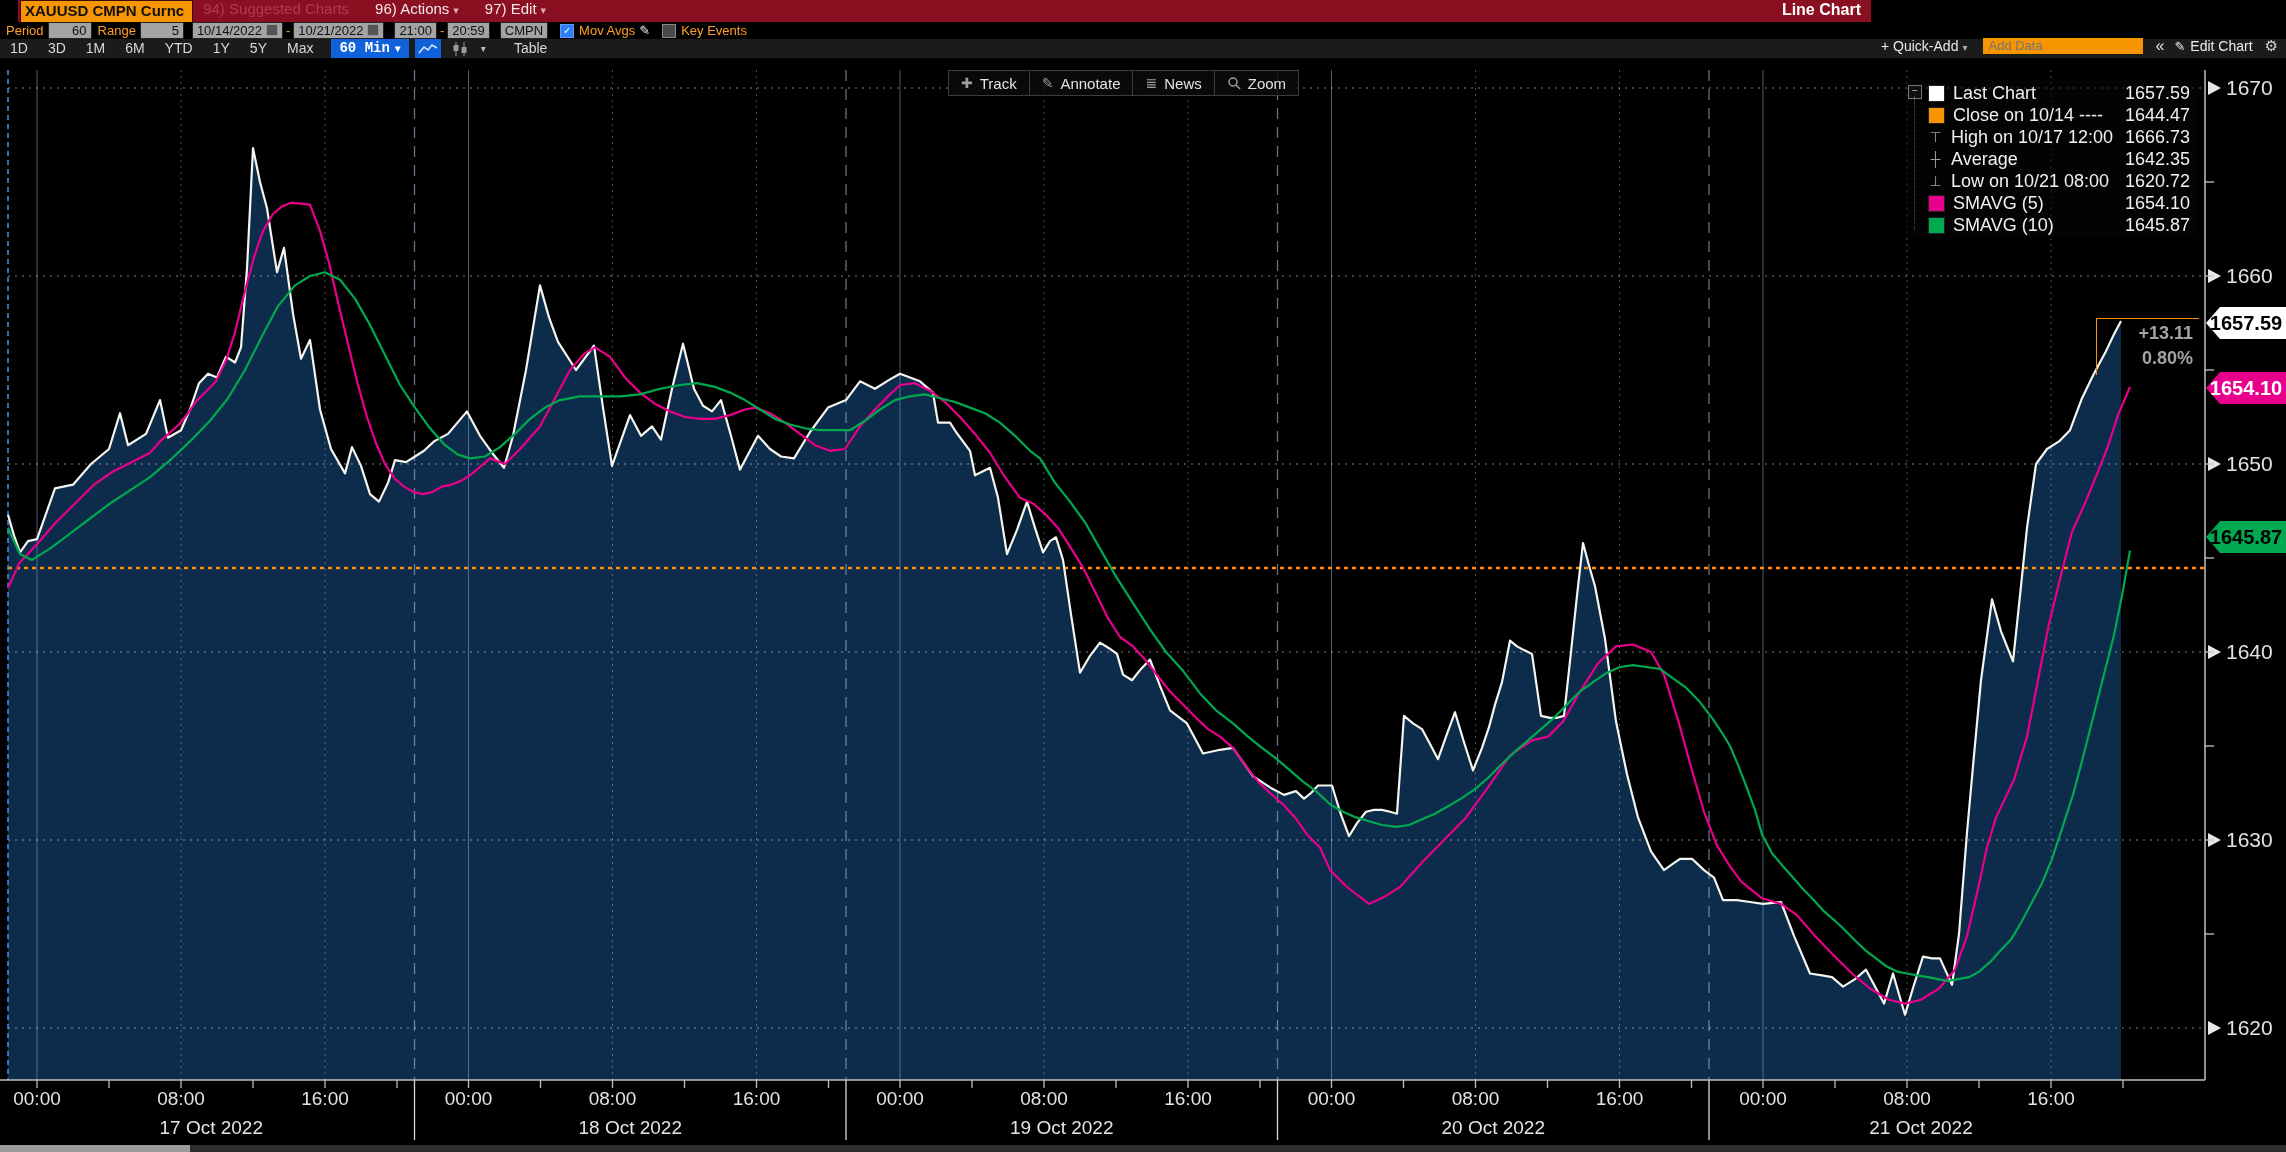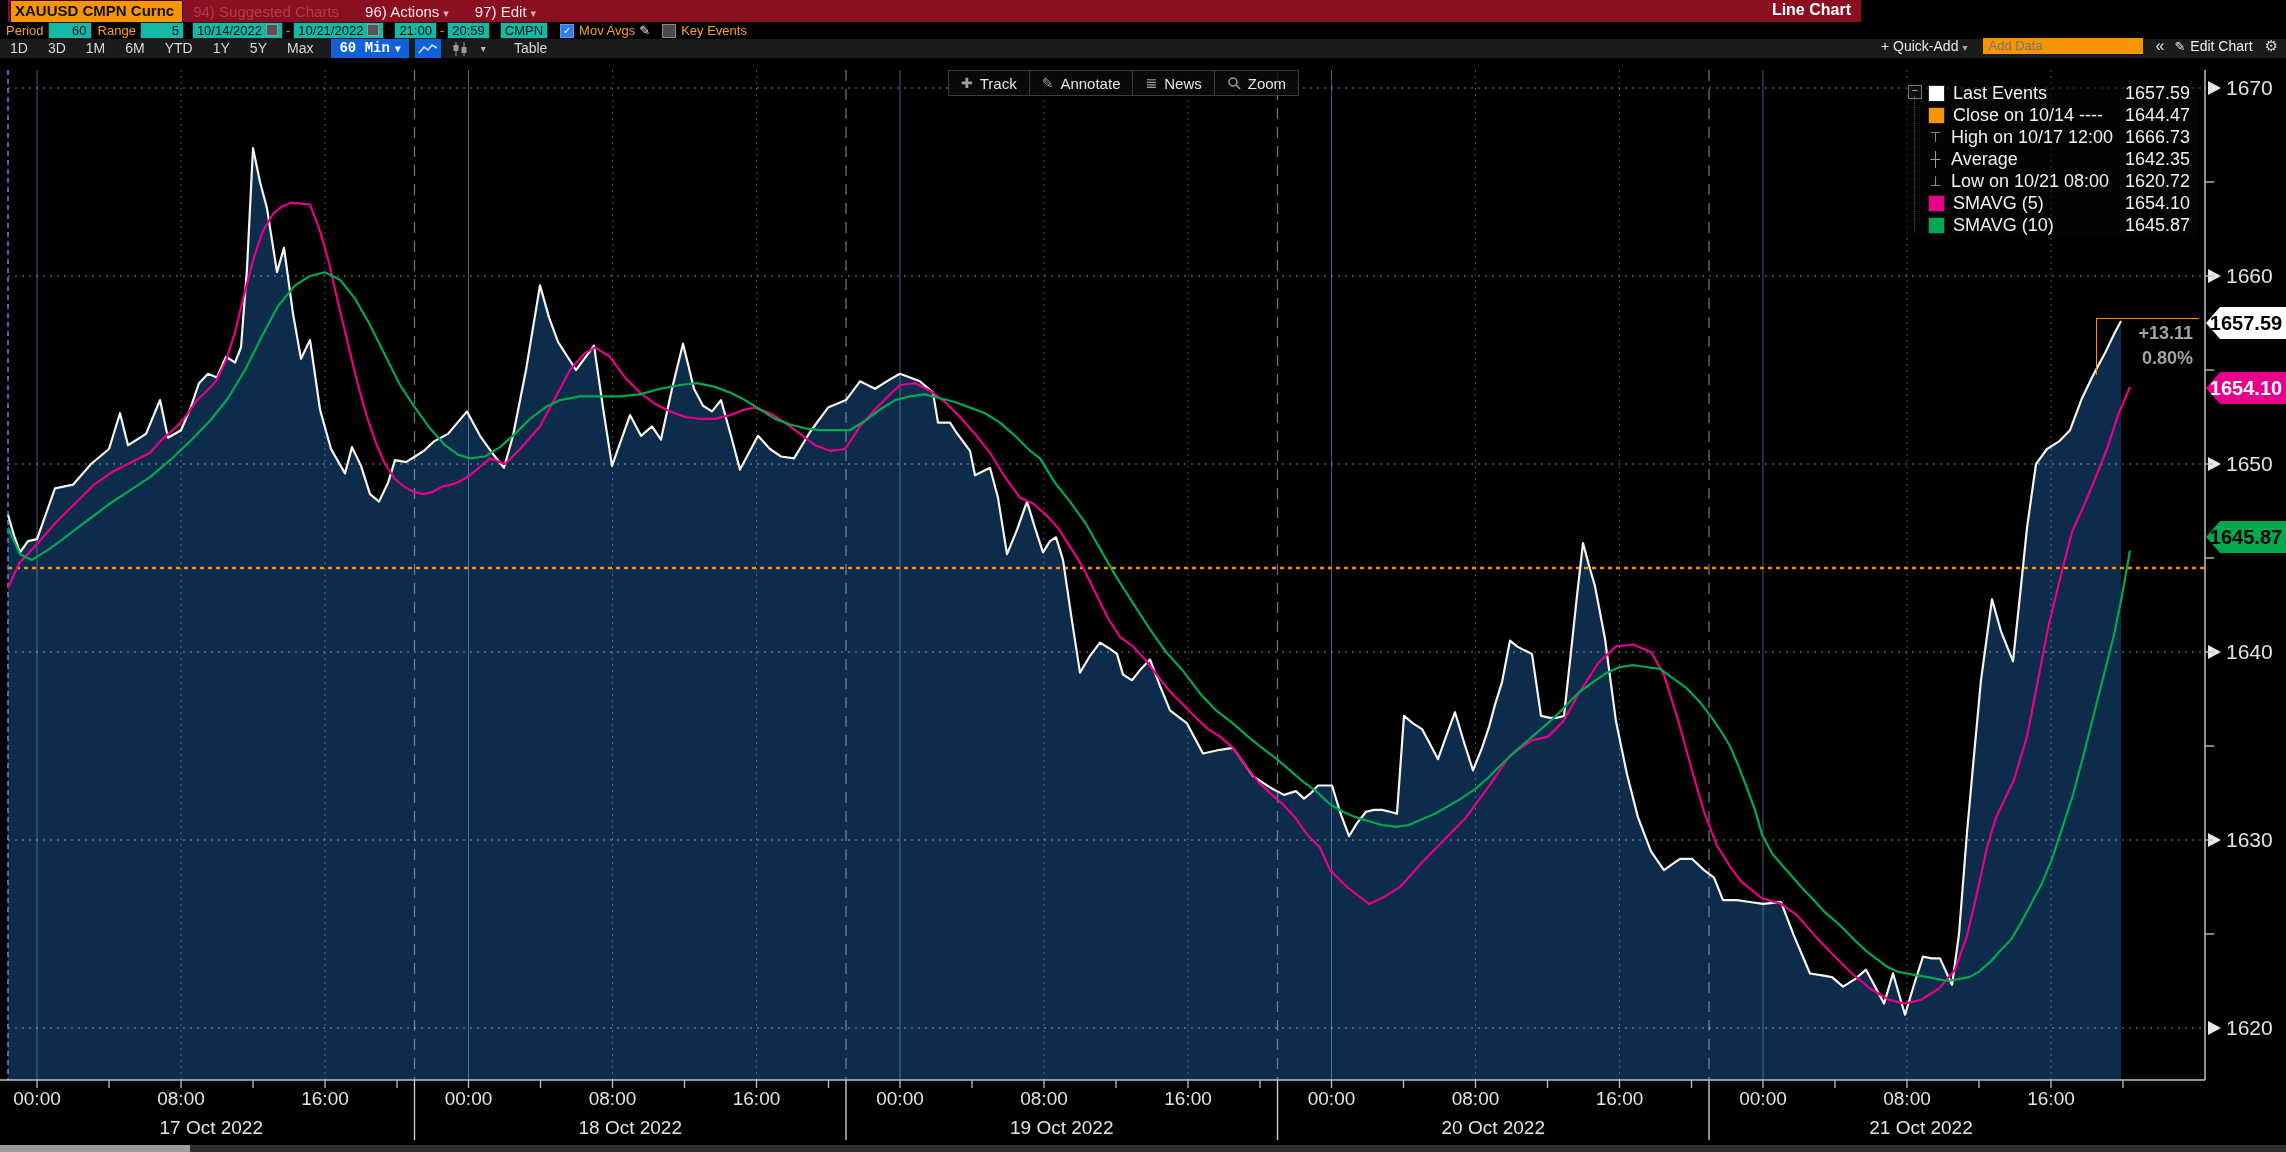--- a/index.html
+++ b/index.html
@@ -1,33 +1,33 @@
 <!DOCTYPE html>
 <html><head>
 <meta charset="utf-8">
 <style>
   html,body{margin:0;padding:0;background:#000;width:2286px;height:1152px;overflow:hidden;
     font-family:"Liberation Sans", sans-serif; -webkit-font-smoothing:antialiased;}
   #stage{position:relative;width:2286px;height:1152px;background:#000;}
 
   
-  .titlebar{position:absolute;left:8px;top:0;width:1853px;height:22px;background:#8a0f20;
-    display:flex;align-items:center;color:#f5e9ea;font-size:15px;}
+  .titlebar{position:absolute;left:18px;top:0;width:1853px;height:22px;background:#8a0f20;
+    display:flex;color:#f5e9ea;font-size:15px;}
   .ticker-box{margin-left:2px;background:#f79500;color:#111;font-weight:bold;
     padding:1px 8px 2px 4px;height:18px;line-height:18px;border:1px solid #3a0a10;}
   .suggested{margin-left:10px;color:#b23a50;font-size:15px;}
   .menu-item{margin-left:26px;color:#f2e6e8;cursor:default;}
   .menu-item .caret{font-size:11px;color:#d8aab2;margin-left:4px;}
   .charttype{position:absolute;right:10px;top:1px;font-size:16px;font-weight:bold;color:#fff;}
 
   
   .setrow{position:absolute;left:0;top:22px;width:2286px;height:17px;background:#000;
     display:flex;align-items:center;font-size:13px;color:#ff9e24;}
   .setrow .lbl{margin:0 4px 0 6px;}
-  .vbox{background:#14b8a6;color:#111;height:15px;line-height:15px;padding:0 4px;
+  .vbox{background:#a3a3a3;color:#111;height:15px;line-height:15px;padding:0 4px;
     text-align:right;border:1px solid #222;}
   .vbox.small{min-width:34px;}
   .cal{display:inline-block;width:10px;height:10px;background:#555;border:1px solid #999;
     margin-left:4px;vertical-align:-1px;}
   .dash{margin:0 3px;color:#ff9e24;}
   .chk{display:inline-block;width:12px;height:12px;border:1px solid #888;margin:0 5px 0 12px;
     vertical-align:-2px;background:#111;}
   .chk.on{background:#2f7df6;border-color:#5b9bff;color:#fff;font-size:10px;line-height:12px;text-align:center;}
   .chk.off{background:#4a4a4a;}
   .pencil{color:#e8e8e8;font-size:13px;margin-left:4px;}
@@ -291,21 +291,21 @@
         <span>Zoom</span>
       </div>
   </div>
 
   <div class="legend">
     <div class="lg-expander">−</div>
     <div class="lg-tree"></div>
     <div id="legend-rows">
         <div class="lg-row">
           <span class="lg-swatch" style="background: rgb(255, 255, 255);"></span>
-          <span class="lg-label">Last Events</span>
+          <span class="lg-label">Last Chart</span>
           <span class="lg-val">1657.59</span>
         </div>
         <div class="lg-row">
           <span class="lg-swatch" style="background: rgb(247, 149, 0);"></span>
           <span class="lg-label">Close on 10/14 ----</span>
           <span class="lg-val">1644.47</span>
         </div>
         <div class="lg-row">
           <span class="lg-glyph">⊤</span>
           <span class="lg-label">High on 10/17 12:00</span>

